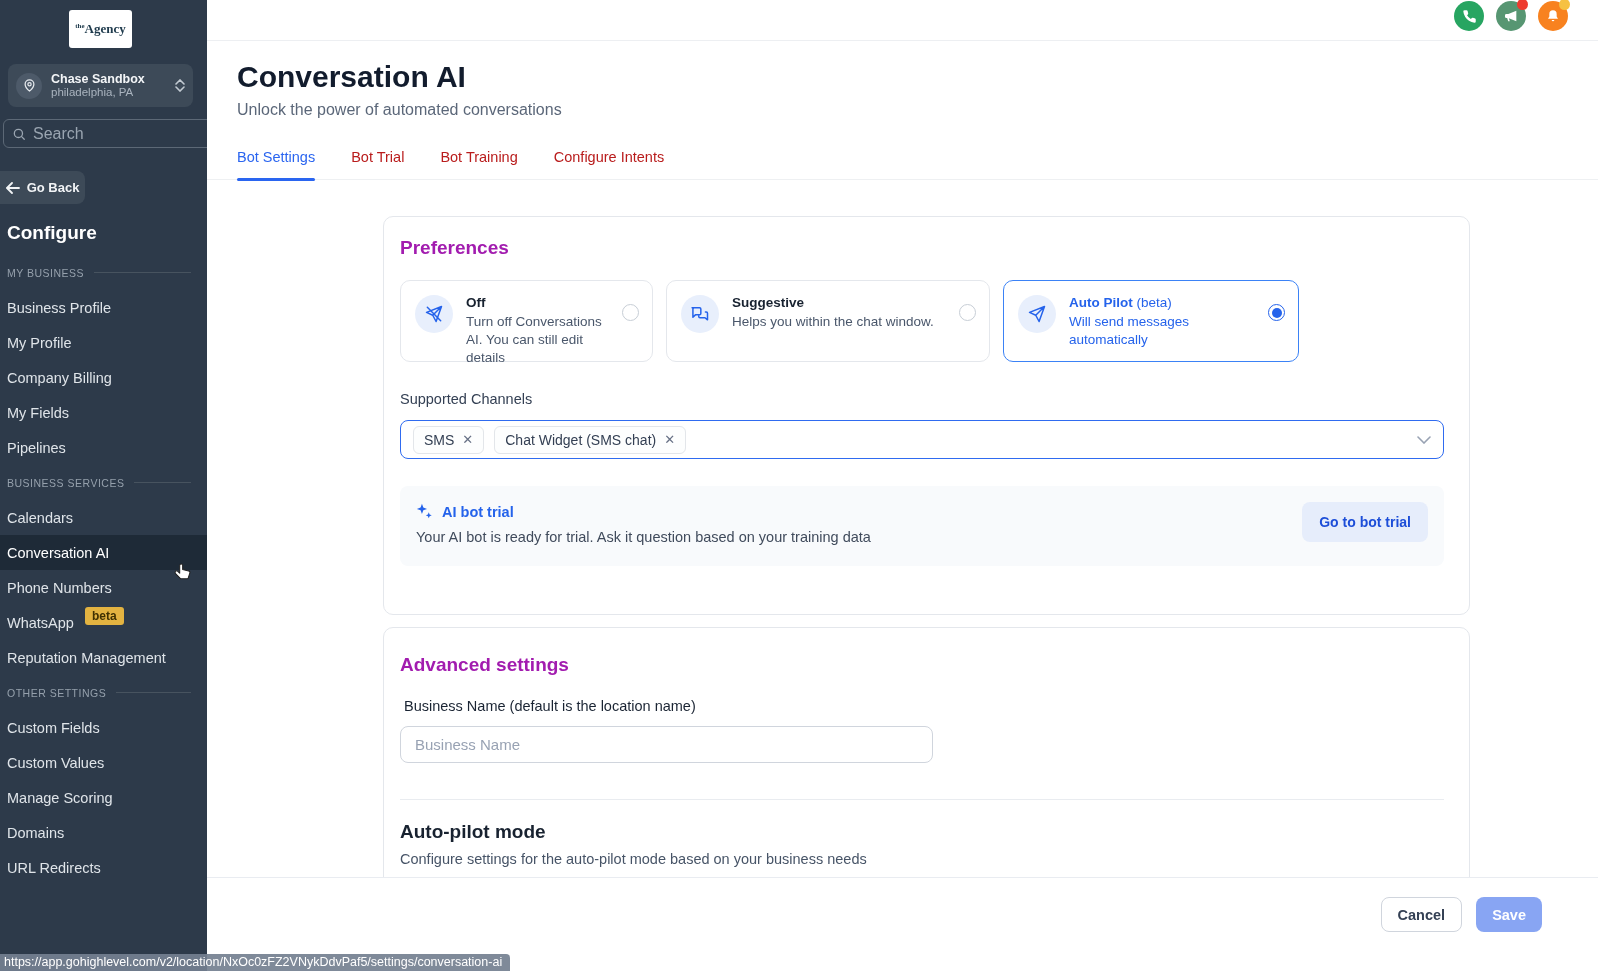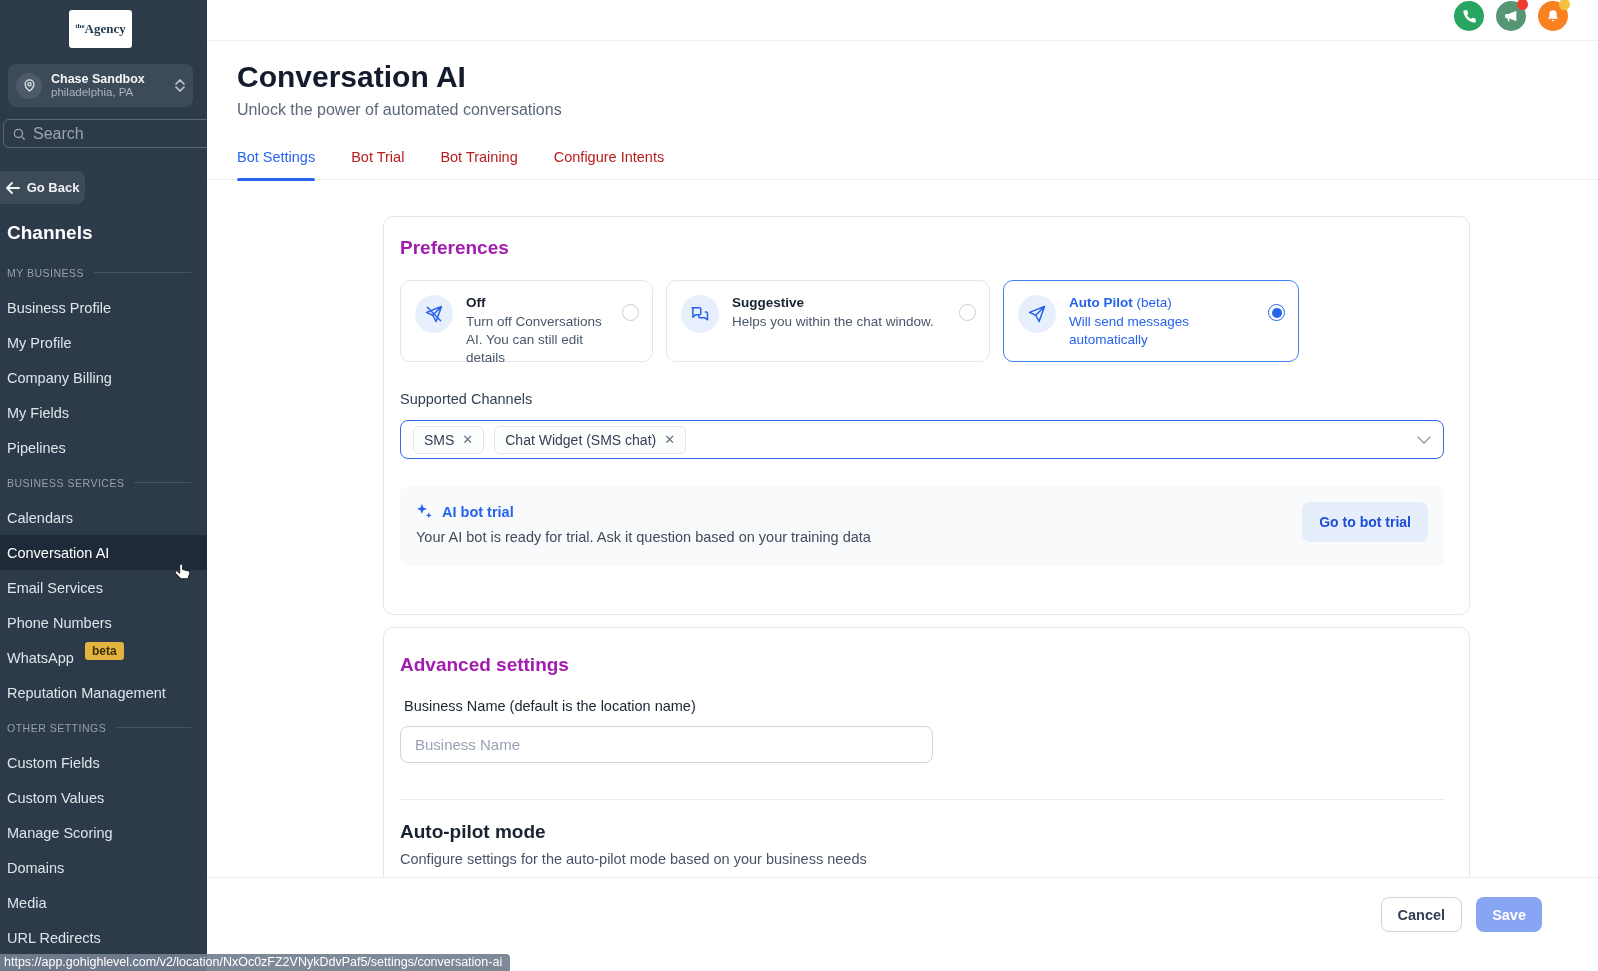--- a/index.html
+++ b/index.html
@@ -149,21 +149,21 @@
     <div class="goback">
       <span>
         <svg width="14" height="12" viewBox="0 0 14 12" fill="none" stroke="#f2f4f6" stroke-width="1.8" stroke-linecap="round" stroke-linejoin="round">
             <line x1="13" y1="6" x2="1.5" y2="6"></line>
             <polyline points="6,1 1,6 6,11"></polyline>
           </svg>
       </span>
       <span>Go Back</span>
     </div>
 
-    <div class="side-heading">Channels</div>
+    <div class="side-heading">Configure</div>
 
     <nav class="nav">
       <div class="nav-row">
         <span class="nav-label">
             <span class="lbl">MY BUSINESS</span>
             <span class="rule"></span>
           </span>
       </div>
       <div class="nav-row">
           <span>Business Profile</span>
@@ -187,23 +187,20 @@
             <span class="rule"></span>
           </span>
       </div>
       <div class="nav-row">
           <span>Calendars</span>
         </div>
       <div class="nav-row active">
           <span>Conversation AI</span>
         </div>
       <div class="nav-row">
-          <span>Email Services</span>
-        </div>
-      <div class="nav-row">
           <span>Phone Numbers</span>
         </div>
       <div class="nav-row">
         <span>WhatsApp</span>
         <span class="beta-badge">beta</span>
       </div>
       <div class="nav-row">
           <span>Reputation Management</span>
         </div>
 
@@ -217,23 +214,20 @@
           <span>Custom Fields</span>
         </div>
       <div class="nav-row">
           <span>Custom Values</span>
         </div>
       <div class="nav-row">
           <span>Manage Scoring</span>
         </div>
       <div class="nav-row">
           <span>Domains</span>
-        </div>
-      <div class="nav-row">
-          <span>Media</span>
         </div>
       <div class="nav-row">
           <span>URL Redirects</span>
         </div>
     </nav>
   </aside>
 
   <header class="topbar">
     <div class="circle-btn circle-phone">
       <span>

